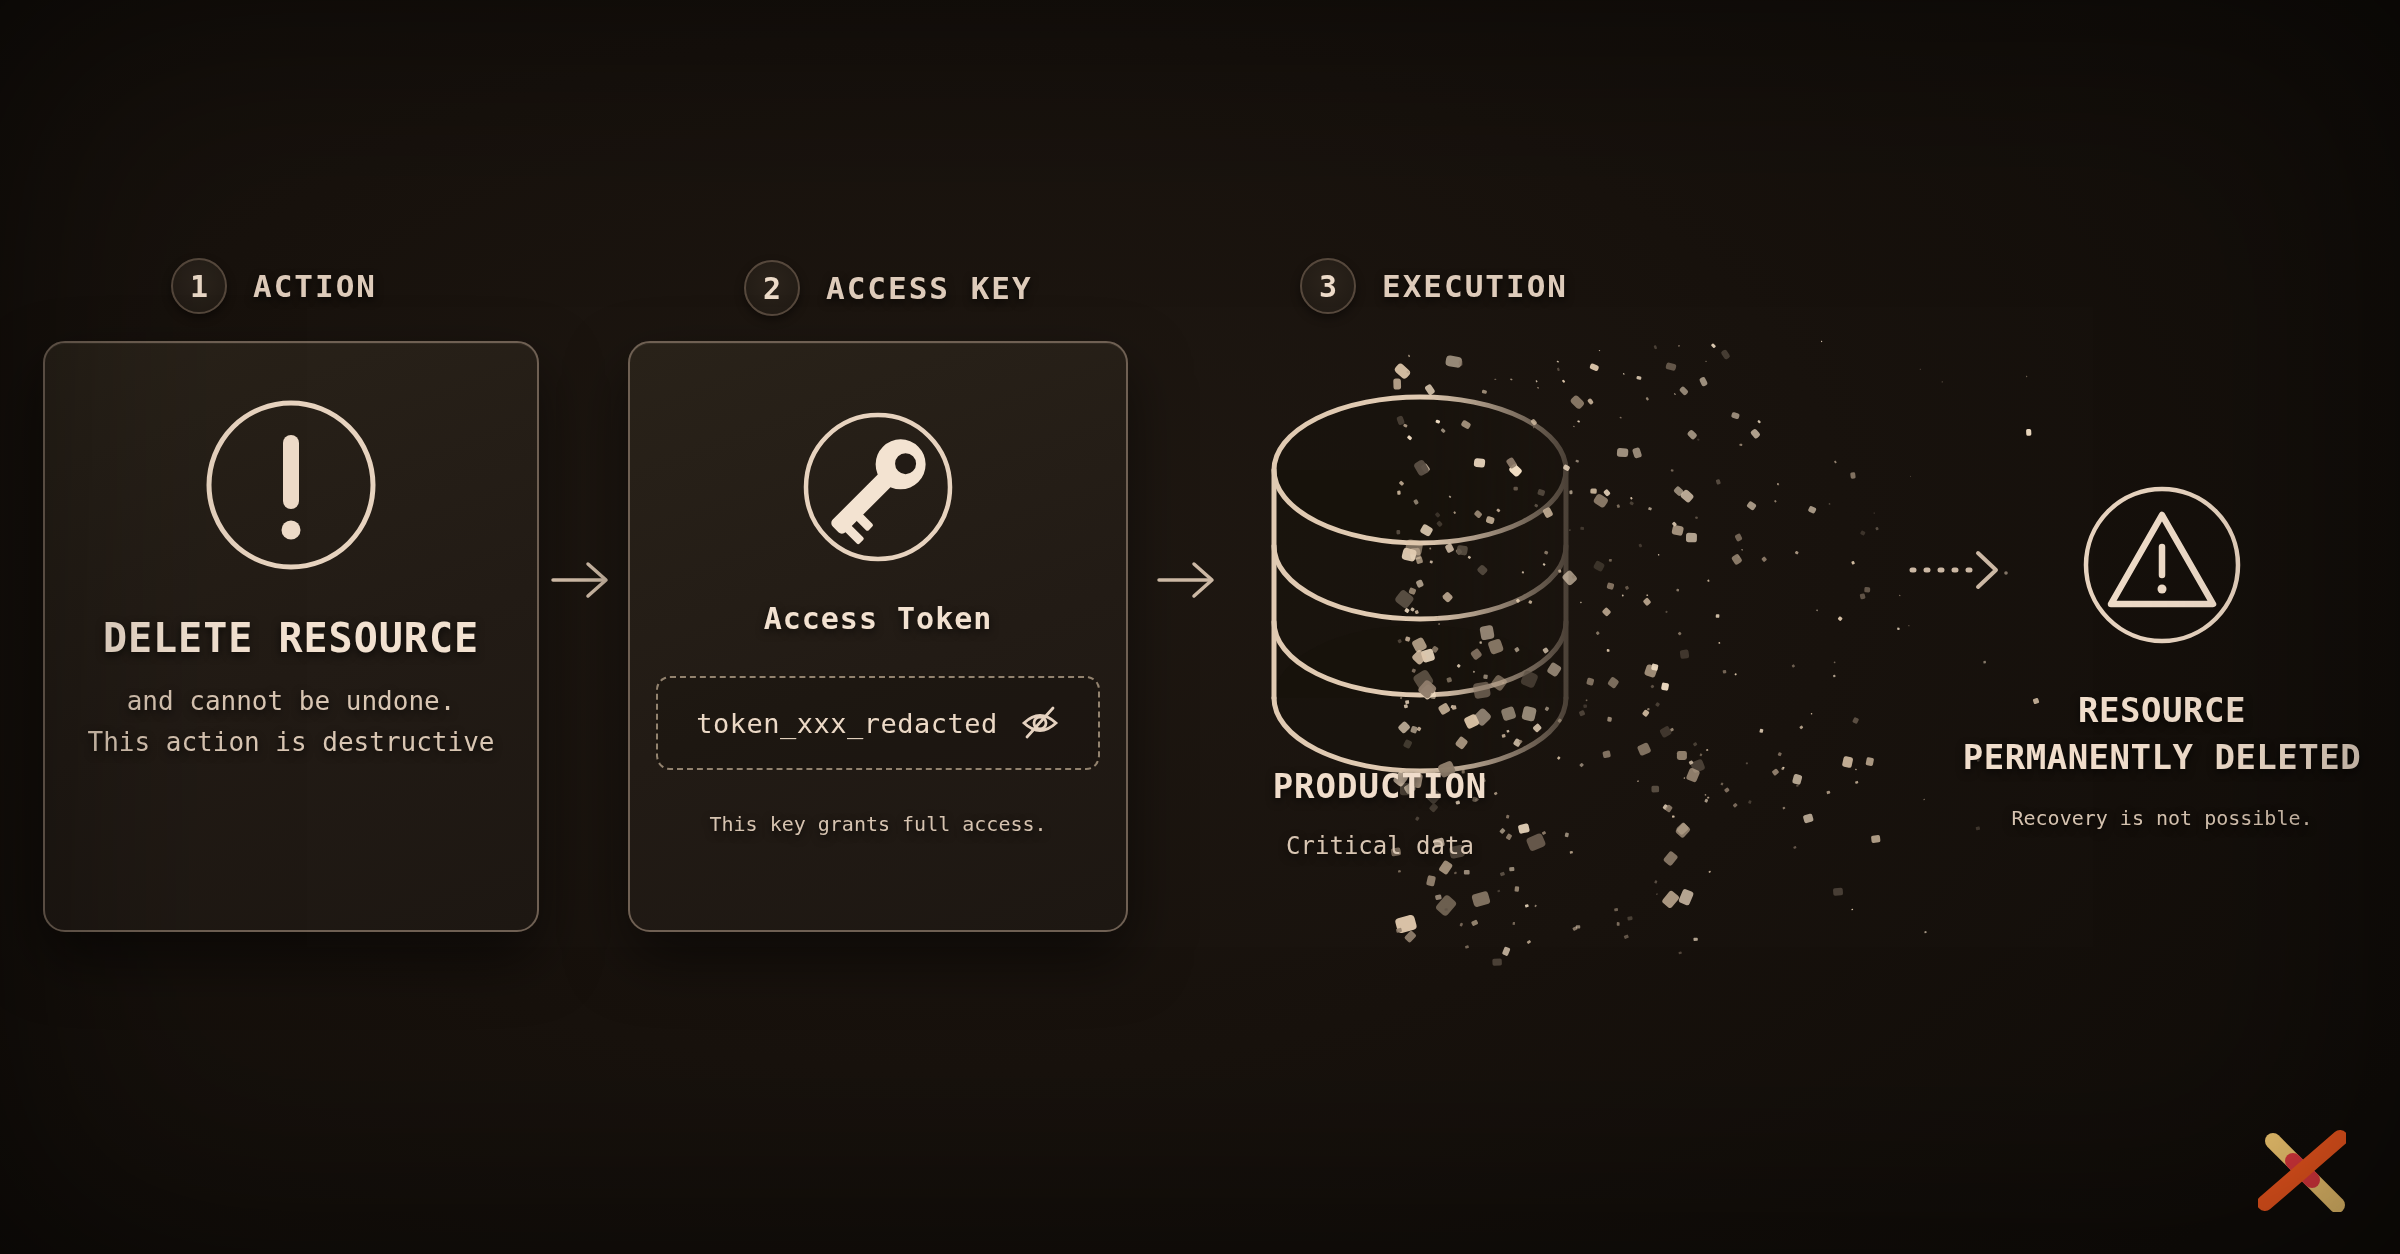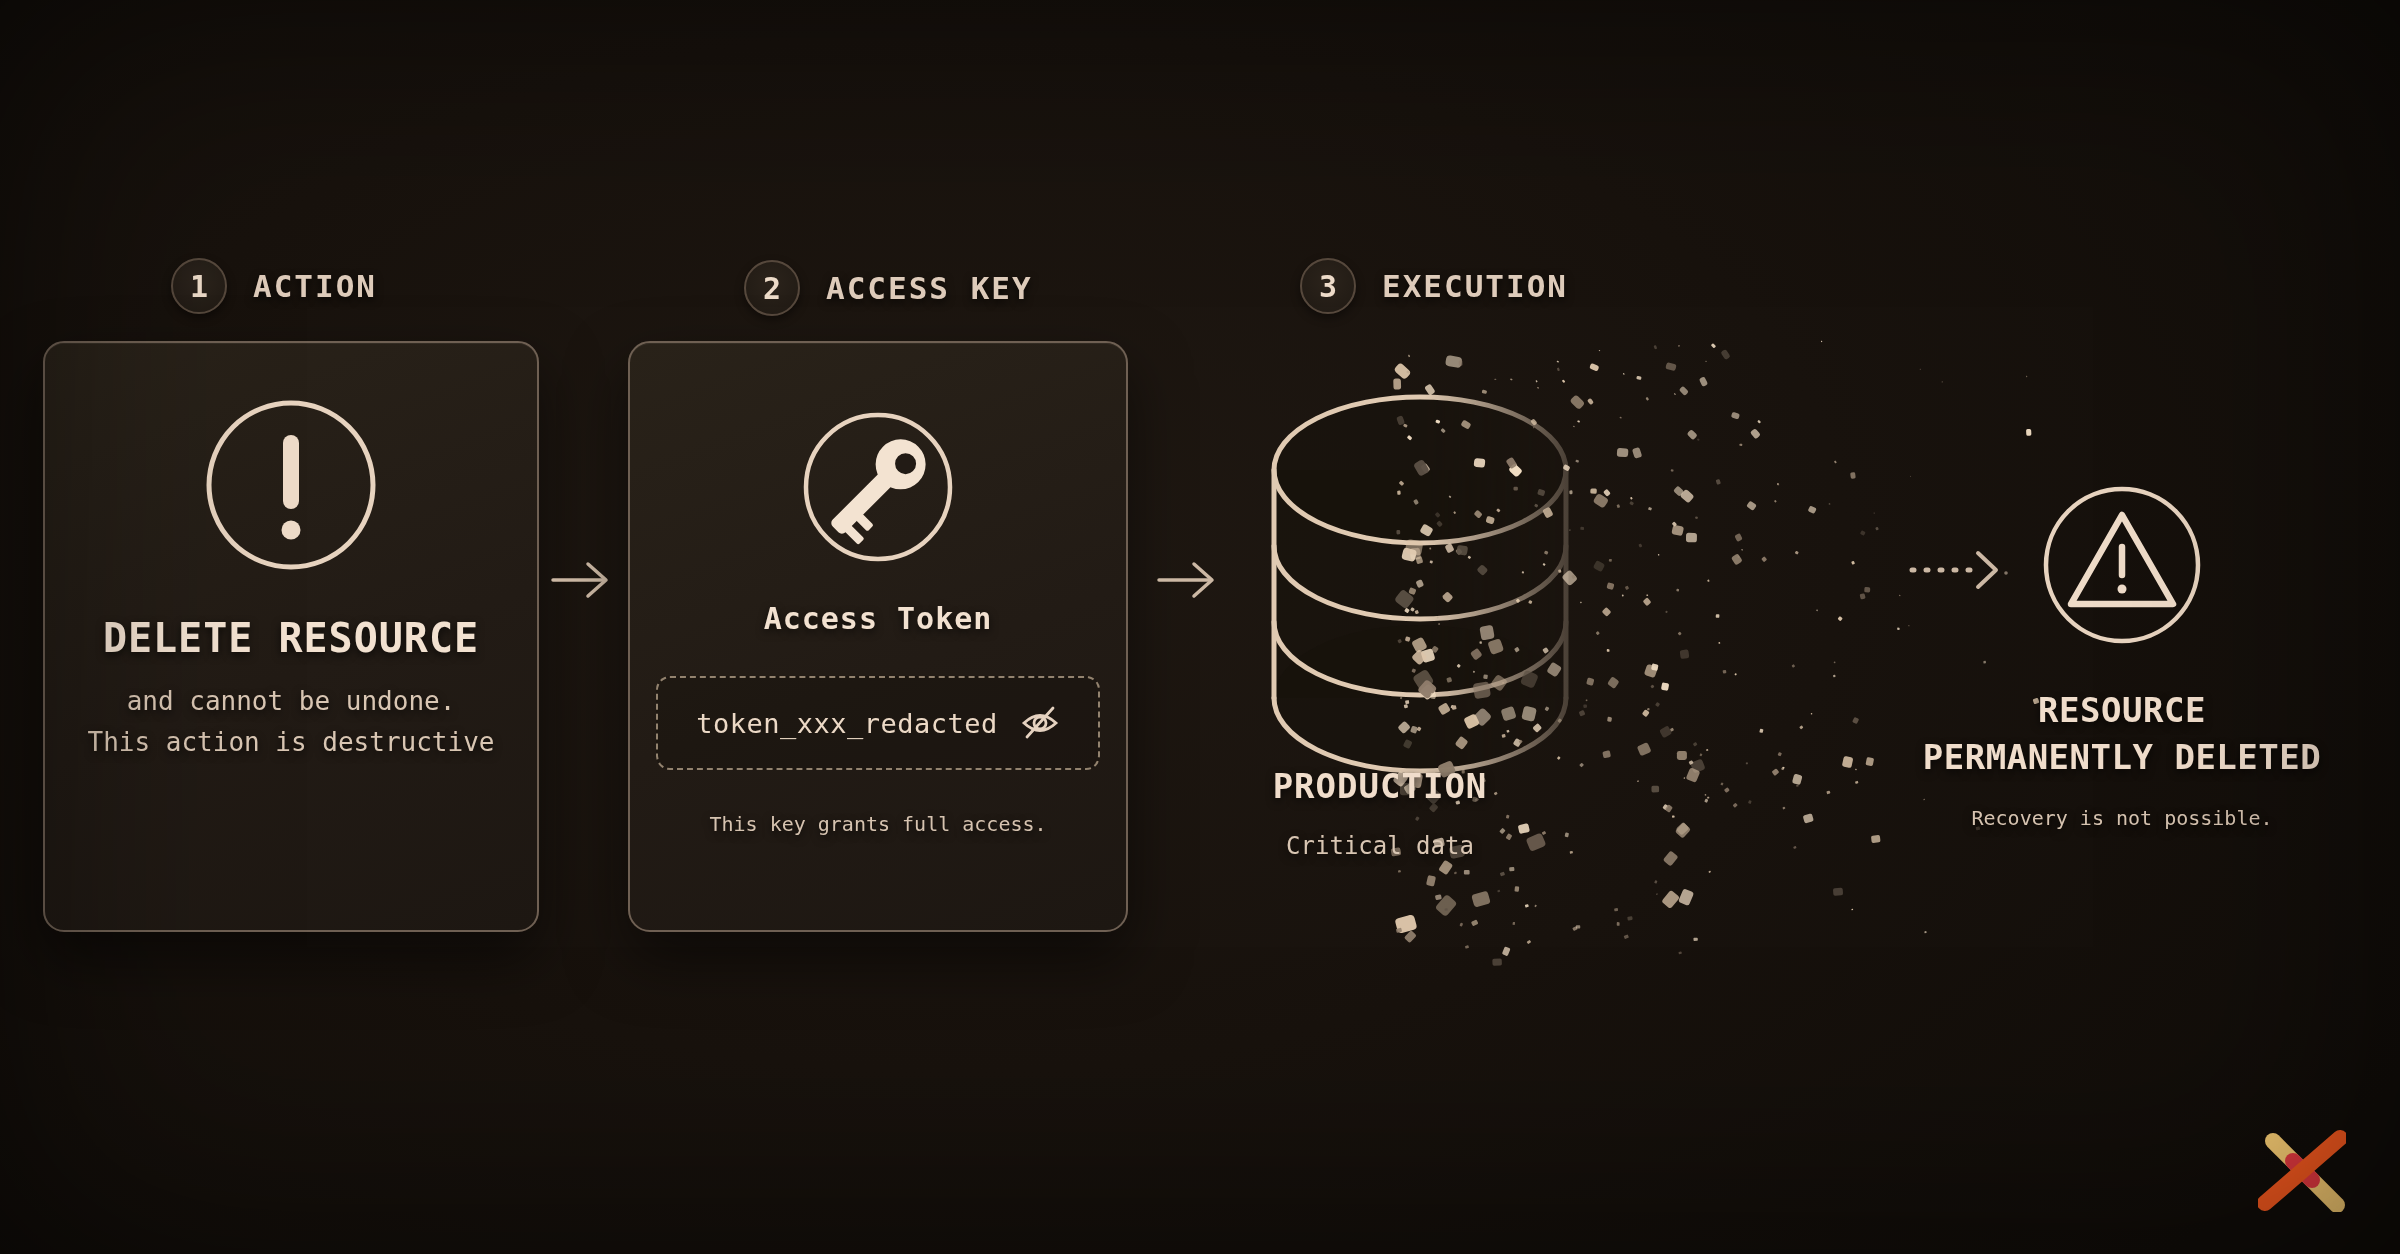--- a/index.html
+++ b/index.html
@@ -70,21 +70,21 @@
       </div>
     <div class="step-label sh">ACCESS KEY</div>
   </div>
   <div class="step-header abs" style="left:1300px;top:258px;">
     <div class="step-badge">
         <span>3</span>
       </div>
     <div class="step-label sh">EXECUTION</div>
   </div>
 
-  <div class="card abs" style="left:43px;top:341px;width:496px;height:591px;padding-top:54px;box-sizing:border-box;border-radius:21px;">
+  <div class="card abs" style="left:43px;top:341px;width:496px;height:591px;padding-top:54px;box-sizing:border-box;">
     <svg width="176" height="176" viewBox="0 0 176 176">
       <circle cx="88" cy="88" r="82" fill="none" stroke="#e7d3bf" stroke-width="5"></circle>
       <rect x="80" y="38" width="16" height="74" rx="8" fill="#eedbc8"></rect>
       <circle cx="88" cy="133" r="9.5" fill="#eedbc8"></circle>
     </svg>
     <div class="card-title sh" style="font-size:40px;margin-top:42px;">DELETE RESOURCE</div>
     <div class="card-desc sh" style="margin-top:20px;">
       <div>and cannot be undone.</div>
       <div>This action is destructive</div>
     </div>
@@ -524,21 +524,21 @@
   </div>
 
   <svg class="abs" style="left:1906px;top:546px;" width="104" height="48" viewBox="0 0 104 48">
     <g stroke="#ccb8a4" fill="none" stroke-linecap="round" stroke-linejoin="round">
       <line x1="6" y1="24" x2="68" y2="24" stroke-width="5" stroke-dasharray="2 12"></line>
       <polyline points="72,7 90,24 72,41" stroke-width="4"></polyline>
       <circle cx="100" cy="27" r="1.8" fill="#ccb8a4" stroke="none" opacity=".6"></circle>
     </g>
   </svg>
 
-  <div class="result-col abs" style="left:1922px;top:483px;width:400px;">
+  <div class="result-col abs" style="left:1962px;top:483px;width:400px;">
     <svg width="164" height="164" viewBox="0 0 164 164">
       <circle cx="82" cy="82" r="76" fill="none" stroke="#e7d3bf" stroke-width="4.5"></circle>
       <path d="M82,32 L133,121 L31,121 Z" fill="none" stroke="#eedbc8" stroke-width="6.5" stroke-linejoin="round"></path>
       <line x1="82" y1="64" x2="82" y2="92" stroke="#eedbc8" stroke-width="6.5" stroke-linecap="round"></line>
       <circle cx="82" cy="106" r="4.5" fill="#eedbc8"></circle>
     </svg>
     <div class="result-title sh" style="margin-top:40px;">
       <div>RESOURCE</div>
       <div>PERMANENTLY DELETED</div>
     </div>

